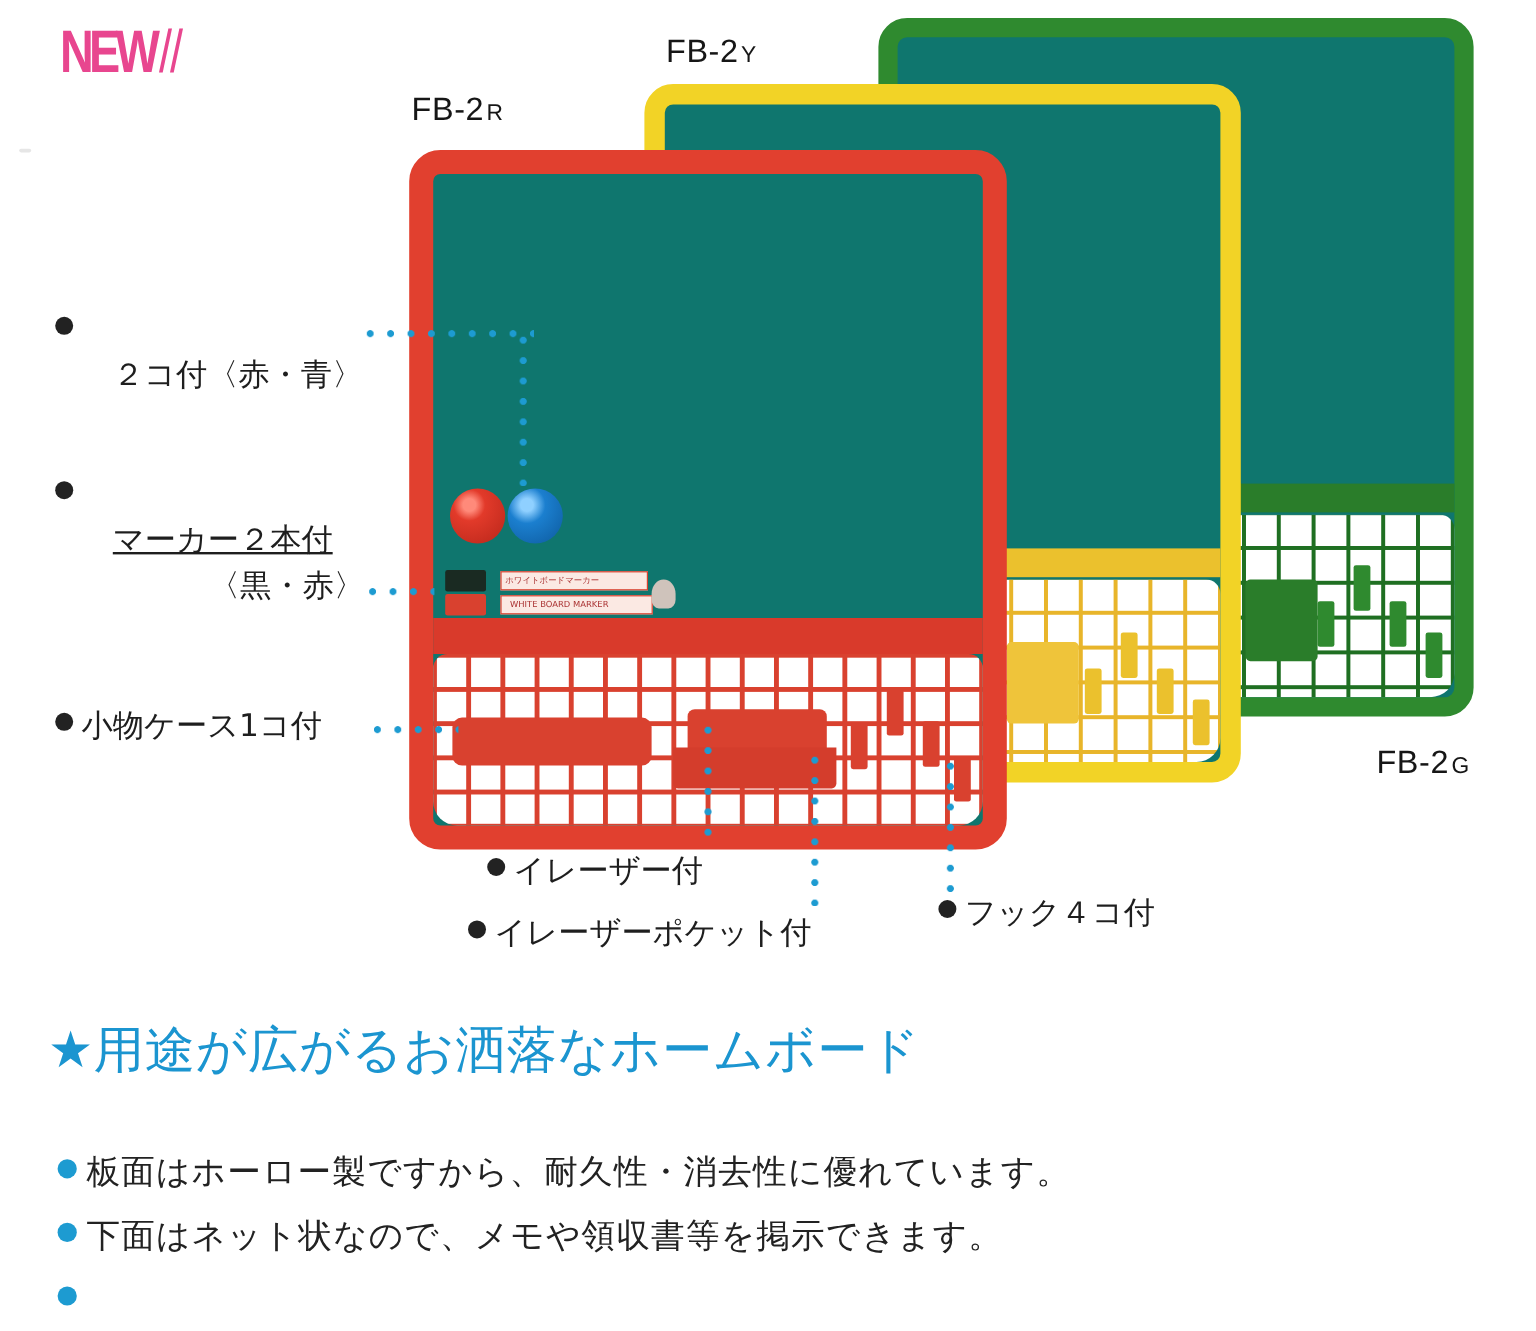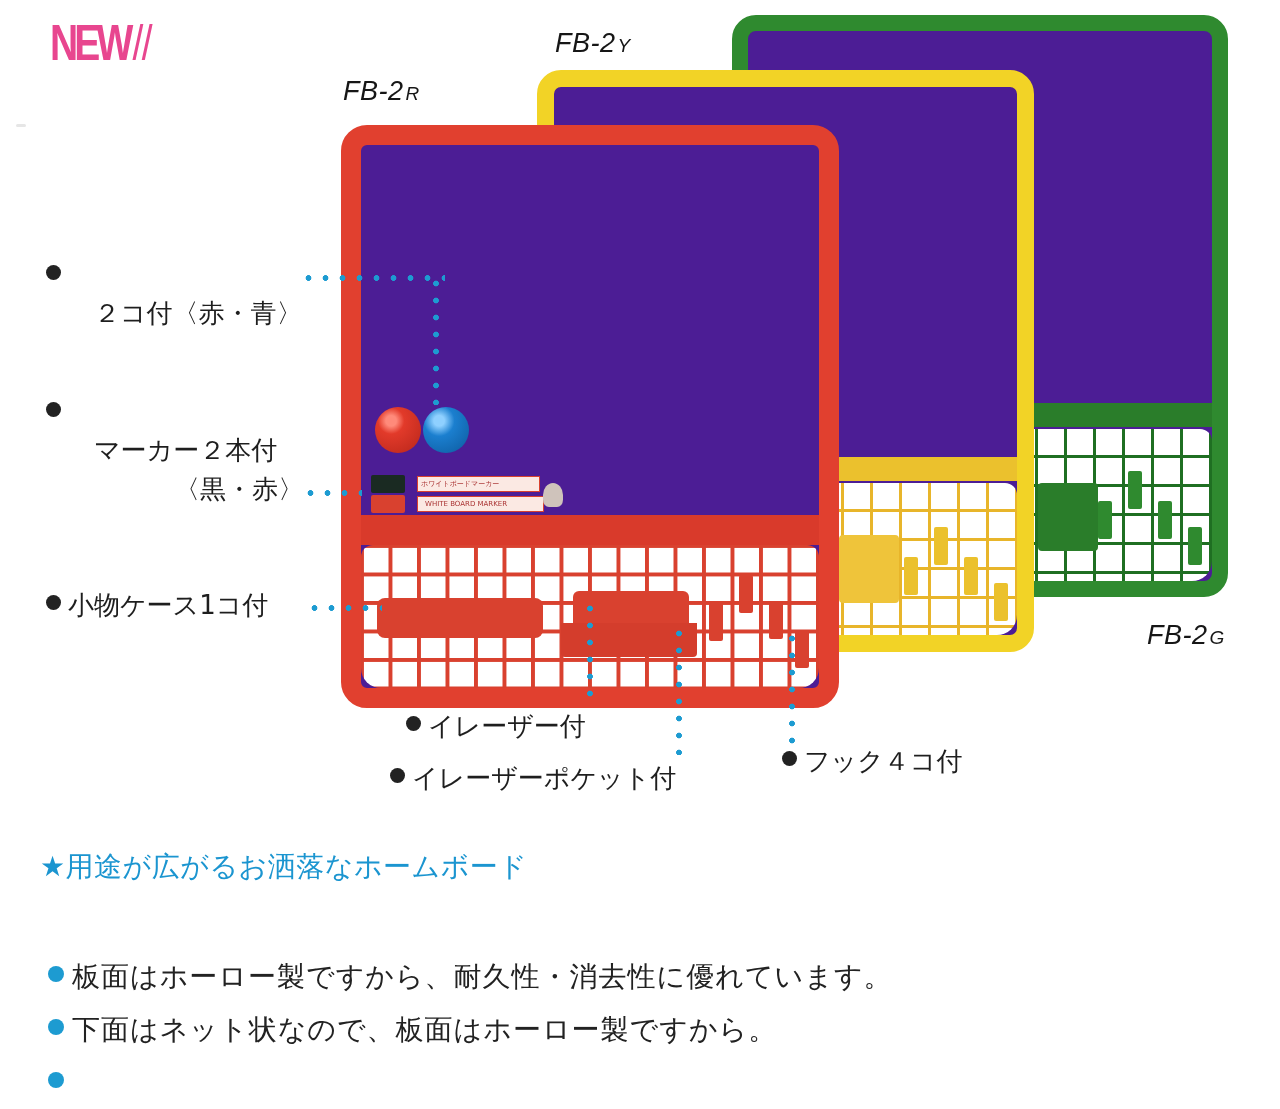--- a/index.html
+++ b/index.html
@@ -8,25 +8,25 @@
 
   .abs { position: absolute; }
 
   
   .new-badge { left: 50px; top: 18px; font-family: "Liberation Sans", sans-serif; font-weight: bold;
                font-size: 50px; letter-spacing: -5px; line-height: 1; transform: scaleX(0.78);
                transform-origin: left top; }
   .new-slashes { font-weight: normal; letter-spacing: -2px; margin-left: 4px; }
 
   
-  .model { font-family: "Liberation Sans", sans-serif; font-size: 27px; color: #161616; letter-spacing: 0.5px; line-height: 1; font-style: italic; }
+  .model { font-family: "Liberation Sans", sans-serif; font-size: 27px; color: #161616; letter-spacing: 0.5px; line-height: 1; }
   .model .sub { font-size: 19px; margin-left: 2px; }
 
   
-  .board { position: absolute; box-sizing: border-box; border-radius: 22px; background: #4c1d95; }
+  .board { position: absolute; box-sizing: border-box; border-radius: 22px; background: #0f766e; }
   .board .tray { position: absolute; left: 0; right: 0; height: 22px; }
   .board .net { position: absolute; box-sizing: border-box; border-radius: 12px 12px 20px 20px; overflow: hidden; }
 
   .hook { position: absolute; width: 14px; height: 38px; border-radius: 2px; }
   .case { position: absolute; border-radius: 8px; }
 
   
   .magnet { position: absolute; width: 46px; height: 46px; border-radius: 50%; }
 
   
@@ -37,21 +37,21 @@
   .bullet-dot { display: inline-block; width: 15px; height: 15px; border-radius: 50%; background: #222; margin-right: 7px; vertical-align: 4px; }
 
   .dotline-h { position: absolute; height: 6px;
                background-image: radial-gradient(circle, #1d9bd1 2.6px, transparent 3.2px);
                background-size: 17px 6px; background-repeat: repeat-x; }
   .dotline-v { position: absolute; width: 6px;
                background-image: radial-gradient(circle, #1d9bd1 2.6px, transparent 3.2px);
                background-size: 6px 17px; background-repeat: repeat-y; }
 
   
-  .headline { left: 40px; top: 852px; font-size: 28px; color: #1b95d0; white-space: nowrap; line-height: 1.1; letter-spacing: 0.5px; }
+  .headline { left: 40px; top: 852px; font-size: 42px; color: #1b95d0; white-space: nowrap; line-height: 1.1; letter-spacing: 0.5px; }
 
   
   .features { left: 48px; top: 950px; margin: 0; padding: 0; list-style: none; }
   .features li { font-size: 28px; line-height: 53px; white-space: nowrap; color: #222; letter-spacing: 1px; }
   .features .fdot { display: inline-block; width: 16px; height: 16px; border-radius: 50%; background: #1d9bd1; margin-right: 8px; vertical-align: 4px; }
 </style>
 </head>
 <body>
 
 <div class="abs new-badge" style="color:#e8468f;">
@@ -137,21 +137,21 @@
 
 <div class="callout" style="left:46px;top:257px;">
   <div><span class="bullet-dot"></span></div>
   <div style="padding-left:48px;">２コ付〈赤・青〉</div>
 </div>
 <div class="dotline-h" style="left:300px;top:275px;width:145px;"></div>
 <div class="dotline-v" style="left:433px;top:275px;height:130px;"></div>
 
 <div class="callout" style="left:46px;top:393px;line-height:1.48;">
   <div><span class="bullet-dot"></span></div>
-  <div style="padding-left:48px;">マーカー２本付</div>
+  <div style="padding-left:48px;text-decoration:underline;">マーカー２本付</div>
   <div style="padding-left:128px;">〈黒・赤〉</div>
 </div>
 <div class="dotline-h" style="left:302px;top:490px;width:60px;"></div>
 
 <div class="callout" style="left:46px;top:587px;">
   <div><span class="bullet-dot"></span><span>小物ケース1コ付</span></div>
 </div>
 <div class="dotline-h" style="left:306px;top:605px;width:76px;"></div>
 
 <div class="dotline-v" style="left:587px;top:600px;height:100px;"></div>
@@ -168,15 +168,15 @@
 <div class="callout" style="left:782px;top:743px;">
   <div><span class="bullet-dot"></span><span>フック４コ付</span></div>
 </div>
 
 <div class="abs headline">
   <span>★</span><span>用途が広がるお洒落なホームボード</span>
 </div>
 
 <ul class="abs features">
   <li><span class="fdot"></span><span>板面はホーロー製ですから、耐久性・消去性に優れています。</span></li>
-  <li><span class="fdot"></span><span>下面はネット状なので、板面はホーロー製ですから。</span></li>
+  <li><span class="fdot"></span><span>下面はネット状なので、メモや領収書等を掲示できます。</span></li>
   <li><span class="fdot"></span></li>
 </ul>
 
 </body></html>

